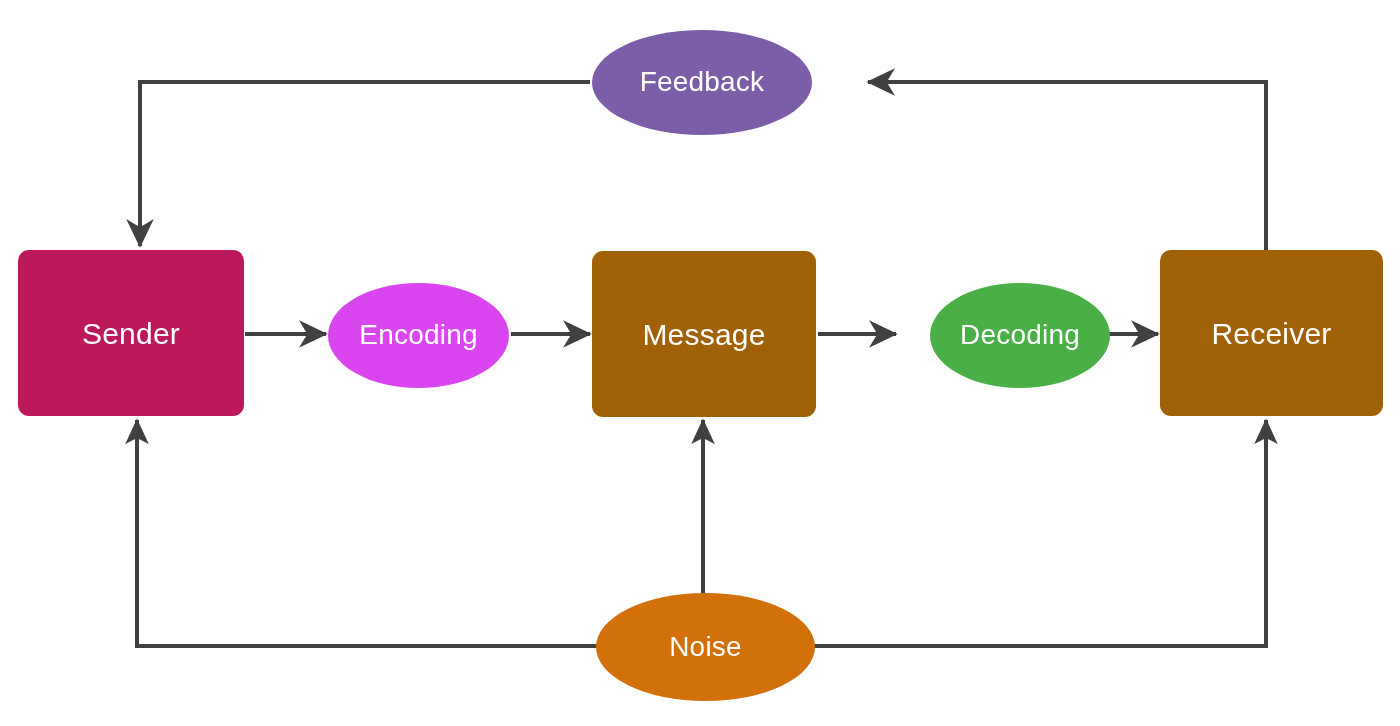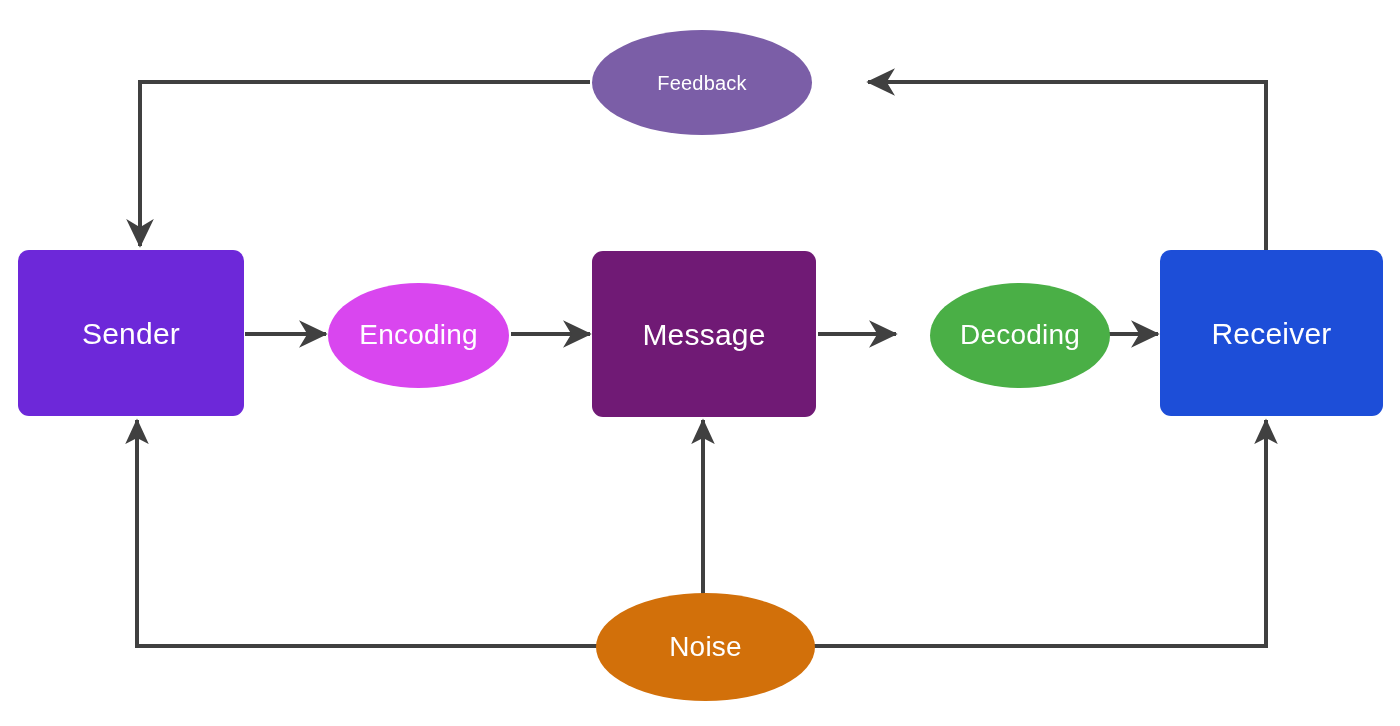--- a/index.html
+++ b/index.html
@@ -46,21 +46,21 @@
     font-weight: 400;
     letter-spacing: 0.2px;
     white-space: nowrap;
   }
   
   #node-sender   { left: 18px;   top: 250px; width: 226px; height: 166px; font-size: 30px; }
   #node-encoding { left: 328px;  top: 283px; width: 181px; height: 105px; font-size: 28px; }
   #node-message  { left: 592px;  top: 251px; width: 224px; height: 166px; font-size: 30px; }
   #node-decoding { left: 930px;  top: 283px; width: 180px; height: 105px; font-size: 28px; }
   #node-receiver { left: 1160px; top: 250px; width: 223px; height: 166px; font-size: 30px; }
-  #node-feedback { left: 592px;  top: 30px;  width: 220px; height: 105px; font-size: 20px; }
+  #node-feedback { left: 592px;  top: 30px;  width: 220px; height: 105px; font-size: 28px; }
   #node-noise    { left: 596px;  top: 593px; width: 219px; height: 108px; font-size: 28px; }
 </style>
 </head>
 <body>
 
 <div id="diagram-canvas">
 
   <svg id="connector-layer" viewBox="0 0 1400 726" width="1400" height="726" xmlns="http://www.w3.org/2000/svg">
     <defs>
       <marker id="arrowDart" viewBox="0 0 10 10" refX="9.4" refY="5" markerWidth="7.2" markerHeight="7.2" orient="auto-start-reverse" markerUnits="strokeWidth">
@@ -83,37 +83,37 @@
 
     <path d="M 590 82 L 140 82 L 140 246" fill="none" stroke="#404040" stroke-width="4" stroke-linejoin="miter" marker-end="url(#arrowDart)"></path>
 
     <line x1="703" y1="594" x2="703" y2="420" stroke="#404040" stroke-width="4" marker-end="url(#arrowTri)"></line>
 
     <path d="M 598 646 L 137 646 L 137 420" fill="none" stroke="#404040" stroke-width="4" stroke-linejoin="miter" marker-end="url(#arrowTri)"></path>
 
     <path d="M 808 646 L 1266 646 L 1266 420" fill="none" stroke="#404040" stroke-width="4" stroke-linejoin="miter" marker-end="url(#arrowTri)"></path>
   </svg>
 
-  <div class="node node-box" id="node-sender" style="background:#6d28d9">
+  <div class="node node-box" id="node-sender" style="background:#be185d">
     <span class="node-label">Sender</span>
   </div>
 
   <div class="node node-ellipse" id="node-encoding" style="background:#d946ef">
     <span class="node-label">Encoding</span>
   </div>
 
-  <div class="node node-box" id="node-message" style="background:#701a75">
+  <div class="node node-box" id="node-message" style="background:#a16207">
     <span class="node-label">Message</span>
   </div>
 
   <div class="node node-ellipse" id="node-decoding" style="background:#4aaf46">
     <span class="node-label">Decoding</span>
   </div>
 
-  <div class="node node-box" id="node-receiver" style="background:#1d4ed8">
+  <div class="node node-box" id="node-receiver" style="background:#a16207">
     <span class="node-label">Receiver</span>
   </div>
 
   <div class="node node-ellipse" id="node-feedback" style="background:#7b5ea7">
     <span class="node-label">Feedback</span>
   </div>
 
   <div class="node node-ellipse" id="node-noise" style="background:#d2700a">
     <span class="node-label">Noise</span>
   </div>

